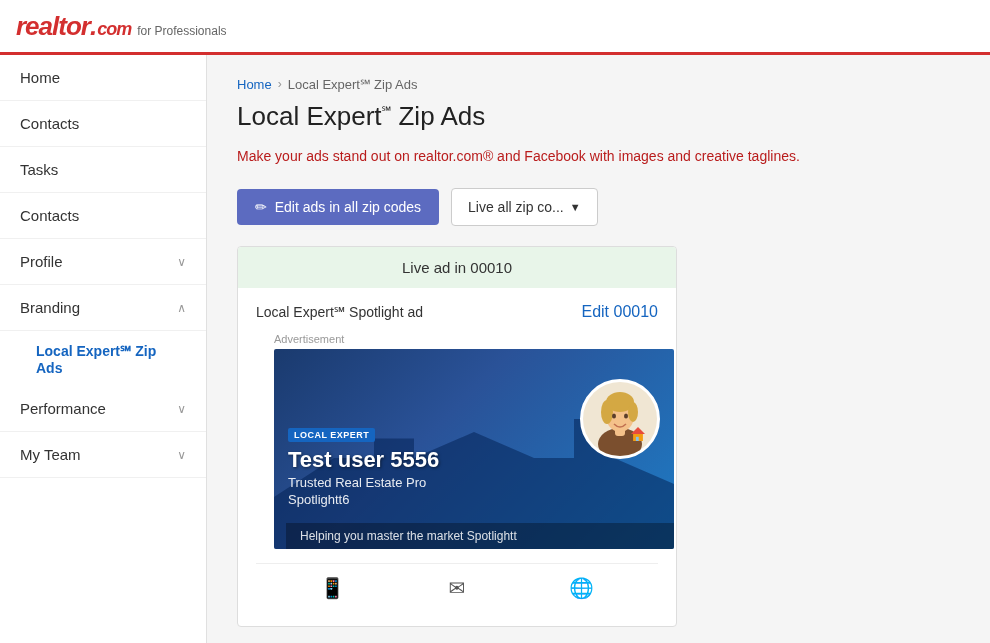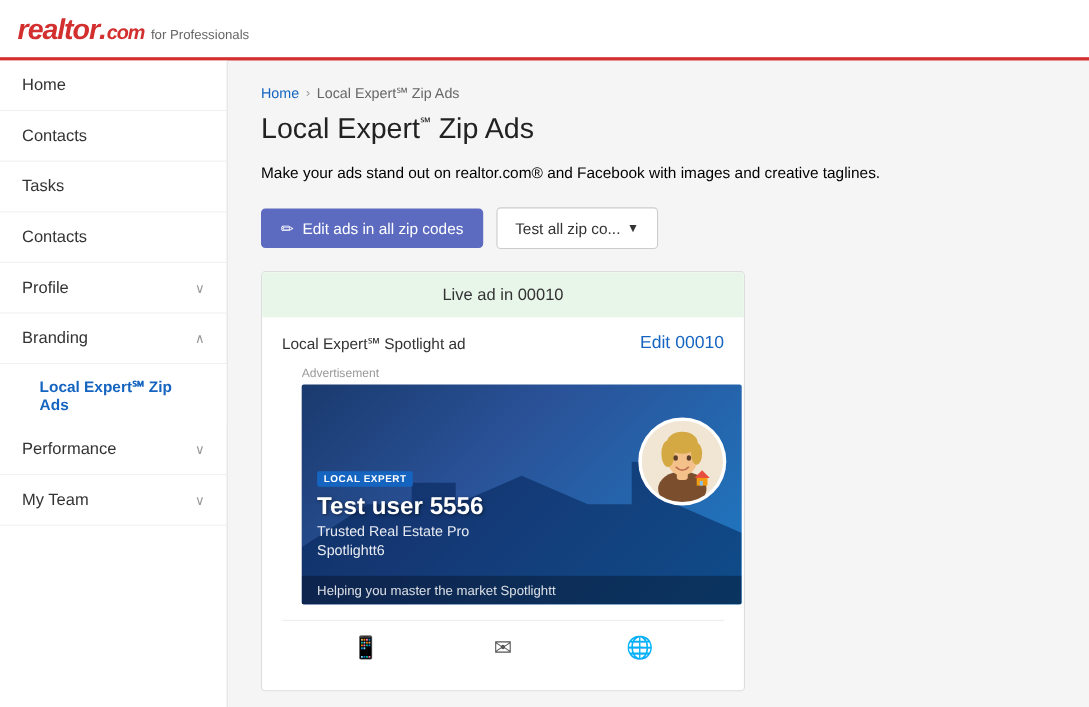--- a/index.html
+++ b/index.html
@@ -87,21 +87,21 @@
       color: #222;
       margin-bottom: 16px;
     }
     .page-title sup {
       font-size: 12px;
     }
 
     
     .page-description {
       font-size: 14px;
-      color: #000000;
+      color: #b91c1c;
       margin-bottom: 24px;
     }
 
     
     .action-bar {
       display: flex;
       gap: 12px;
       margin-bottom: 20px;
       align-items: center;
     }
@@ -227,21 +227,21 @@
       color: rgba(255,255,255,0.9);
       font-size: 13px;
       margin-bottom: 2px;
     }
     .ad-footer-text {
       color: rgba(255,255,255,0.85);
       font-size: 12px;
       background: rgba(0,0,0,0.3);
       position: absolute;
       bottom: 0;
-      left: 0;
+      left: 12px;
       right: 0;
       padding: 6px 14px;
     }
 
     
     .agent-avatar {
       position: absolute;
       right: 14px;
       top: 30px;
       width: 80px;
@@ -339,21 +339,21 @@
       </h1>
 
       <p class="page-description">Make your ads stand out on realtor.com® and Facebook with images and creative taglines.</p>
 
       <div class="action-bar">
         <button class="btn-primary">
           <span>✏</span>
           <span>Edit ads in all zip codes</span>
         </button>
         <button class="btn-secondary">
-          <span>Test all zip co...</span>
+          <span>Live all zip co...</span>
           <span style="font-size:11px;">▼</span>
         </button>
       </div>
 
       <div class="ad-card">
         <div class="ad-card-header">
           <span>Live ad in 00010</span>
         </div>
         <div class="ad-card-body">
           <div class="ad-card-row">

